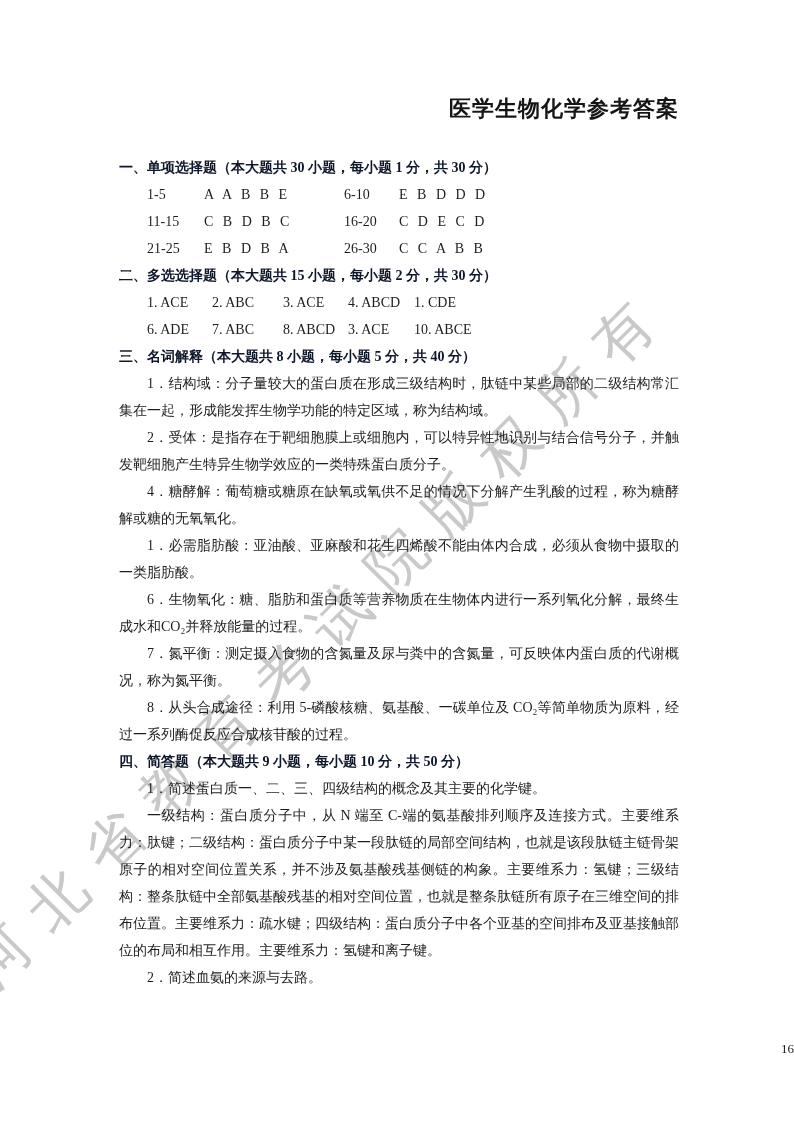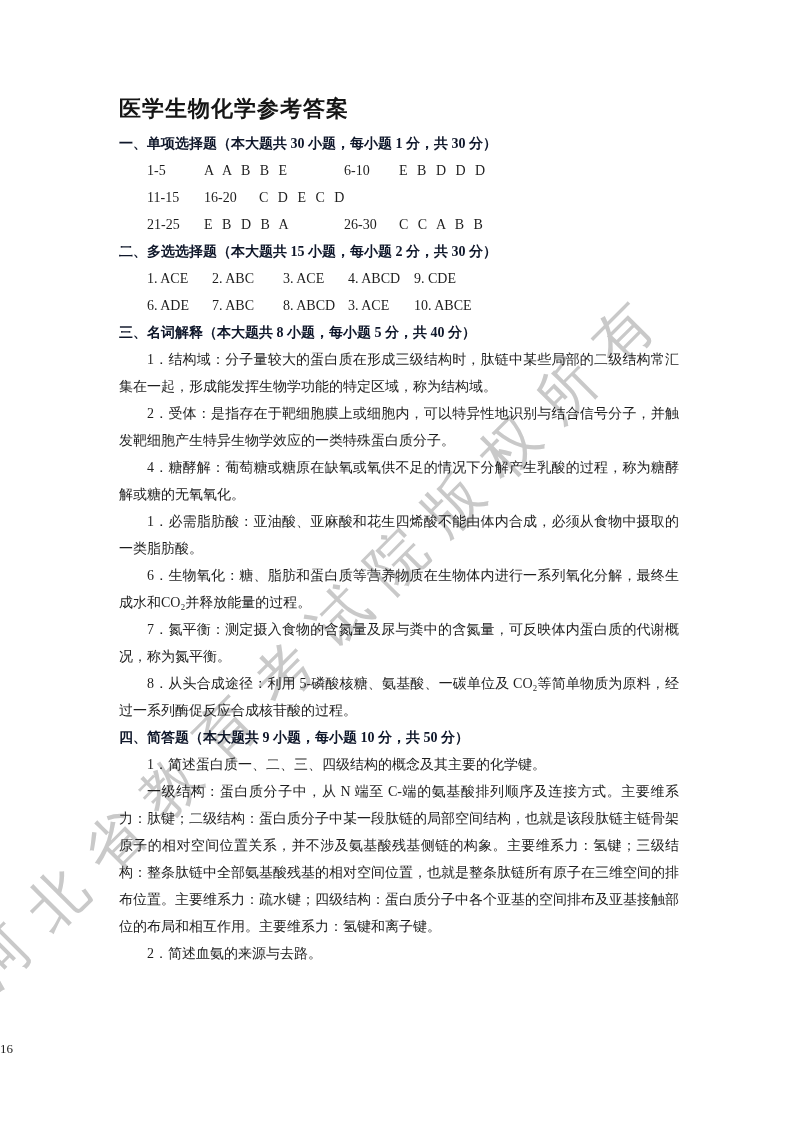--- a/index.html
+++ b/index.html
@@ -40,22 +40,22 @@
     left: 119px;
     top: 94px;
     width: 560px;
     font-size: 14px;
     line-height: 27px;
     z-index: 1;
   }
   .title {
     font-size: 22px;
     font-weight: 700;
-    text-align: left;
-    margin: 0 0 6px 0;
+    text-align: right;
+    margin: 0 0 30px 0;
     line-height: 30px;
     letter-spacing: 1px;
     color: #151515;
     font-family: Liberation Serif, serif;
   }
   .heading {
     font-weight: 700;
     color: #0f172a;
   }
   
@@ -75,21 +75,21 @@
   .para {
     margin: 0;
     text-indent: 2em;
     text-align: justify;
   }
   .page-number {
     position: absolute;
     left: 0;
     right: 0;
     top: 1040px;
-    text-align: left;
+    text-align: right;
     font-size: 13px;
     line-height: 18px;
     color: #222222;
     z-index: 1;
   }
 </style>
 </head>
 <body>
 
 <div class="page">
@@ -102,37 +102,38 @@
 
     <div class="heading">一、单项选择题（本大题共 30 小题，每小题 1 分，共 30 分）</div>
     <div class="sc-row">
       <span class="sc-range">1-5</span>
       <span class="sc-ans">A A B B E</span>
       <span class="sc-range2">6-10</span>
       <span class="sc-ans2">E B D D D</span>
     </div>
     <div class="sc-row">
       <span class="sc-range">11-15</span>
+      <span class="sc-ans">C B D B C</span>
       <span class="sc-range2">16-20</span>
       <span class="sc-ans2">C D E C D</span>
     </div>
     <div class="sc-row">
       <span class="sc-range">21-25</span>
       <span class="sc-ans">E B D B A</span>
       <span class="sc-range2">26-30</span>
       <span class="sc-ans2">C C A B B</span>
     </div>
 
     <div class="heading">二、多选选择题（本大题共 15 小题，每小题 2 分，共 30 分）</div>
     <div class="mc-row">
       <span class="mc-c1">1. ACE</span>
       <span class="mc-c2">2. ABC</span>
       <span class="mc-c3">3. ACE</span>
       <span class="mc-c4">4. ABCD</span>
-      <span class="mc-c5">9. CDE</span>
+      <span class="mc-c5">1. CDE</span>
     </div>
     <div class="mc-row">
       <span class="mc-c1">6. ADE</span>
       <span class="mc-c2">7. ABC</span>
       <span class="mc-c3">8. ABCD</span>
       <span class="mc-c4">3. ACE</span>
       <span class="mc-c5">10. ABCE</span>
     </div>
 
     <div class="heading">三、名词解释（本大题共 8 小题，每小题 5 分，共 40 分）</div>

